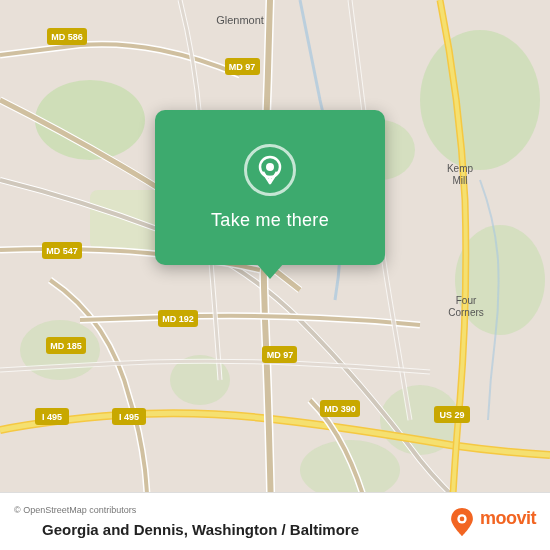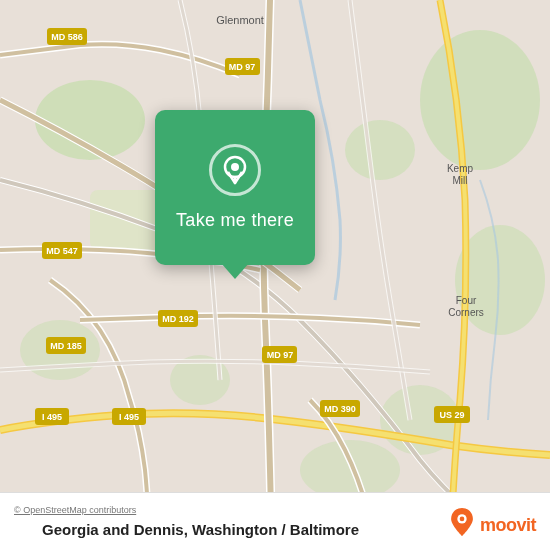--- a/index.html
+++ b/index.html
@@ -33,21 +33,21 @@
       top: 0; left: 0;
       width: 100%;
       height: 100%;
     }
 
     
     #popup-card {
       position: absolute;
       top: 110px;
       left: 155px;
-      width: 160px;
+      width: 230px;
       height: 155px;
       background: #3daa6e;
       border-radius: 10px;
       display: flex;
       flex-direction: column;
       align-items: center;
       justify-content: center;
       box-shadow: 0 4px 16px rgba(0,0,0,0.3);
       cursor: pointer;
       z-index: 10;
@@ -114,21 +114,21 @@
     #location-label {
       font-size: 15px;
       font-weight: 600;
       color: #222;
       flex: 1;
       margin-left: 28px;
     }
 
     #moovit-logo {
       display: flex;
-      align-items: flex-end;
+      align-items: flex-start;
       gap: 4px;
     }
 
     #moovit-pin {
       width: 28px;
       height: 28px;
     }
 
     #moovit-text {
       font-size: 18px;
@@ -245,21 +245,21 @@
         <circle cx="15" cy="12" r="4" fill="white"></circle>
         <path d="M15 22 Q15 22 15 28" stroke="white" stroke-width="2.5" stroke-linecap="round"></path>
         <path d="M 8 17 Q 11 22 15 28 Q 19 22 22 17" fill="none" stroke="white" stroke-width="2.5" stroke-linejoin="round"></path>
       </svg>
     </div>
     <button id="take-me-there-btn">Take me there</button>
   </div>
 
   <div id="bottom-bar">
     <div style="display:flex; flex-direction:column; flex:1;">
-      <span id="attribution" style="position:static; font-size:9px; color:#777; margin-bottom:6px;text-decoration:underline;">© OpenStreetMap contributors</span>
+      <span id="attribution" style="position:static; font-size:9px; color:#777; margin-bottom:6px;">© OpenStreetMap contributors</span>
       <span id="location-label">Georgia and Dennis, Washington / Baltimore</span>
     </div>
     <div id="moovit-logo">
 
       <svg id="moovit-pin" width="30" height="36" viewBox="0 0 30 36" xmlns="http://www.w3.org/2000/svg">
         <path d="M 15 0 C 7 0 1 6 1 14 C 1 22 15 36 15 36 C 15 36 29 22 29 14 C 29 6 23 0 15 0 Z" fill="#f26522"></path>
         <circle cx="15" cy="14" r="6" fill="white"></circle>
         <circle cx="15" cy="14" r="3" fill="#f26522"></circle>
       </svg>
       <span id="moovit-text">moovit</span>

